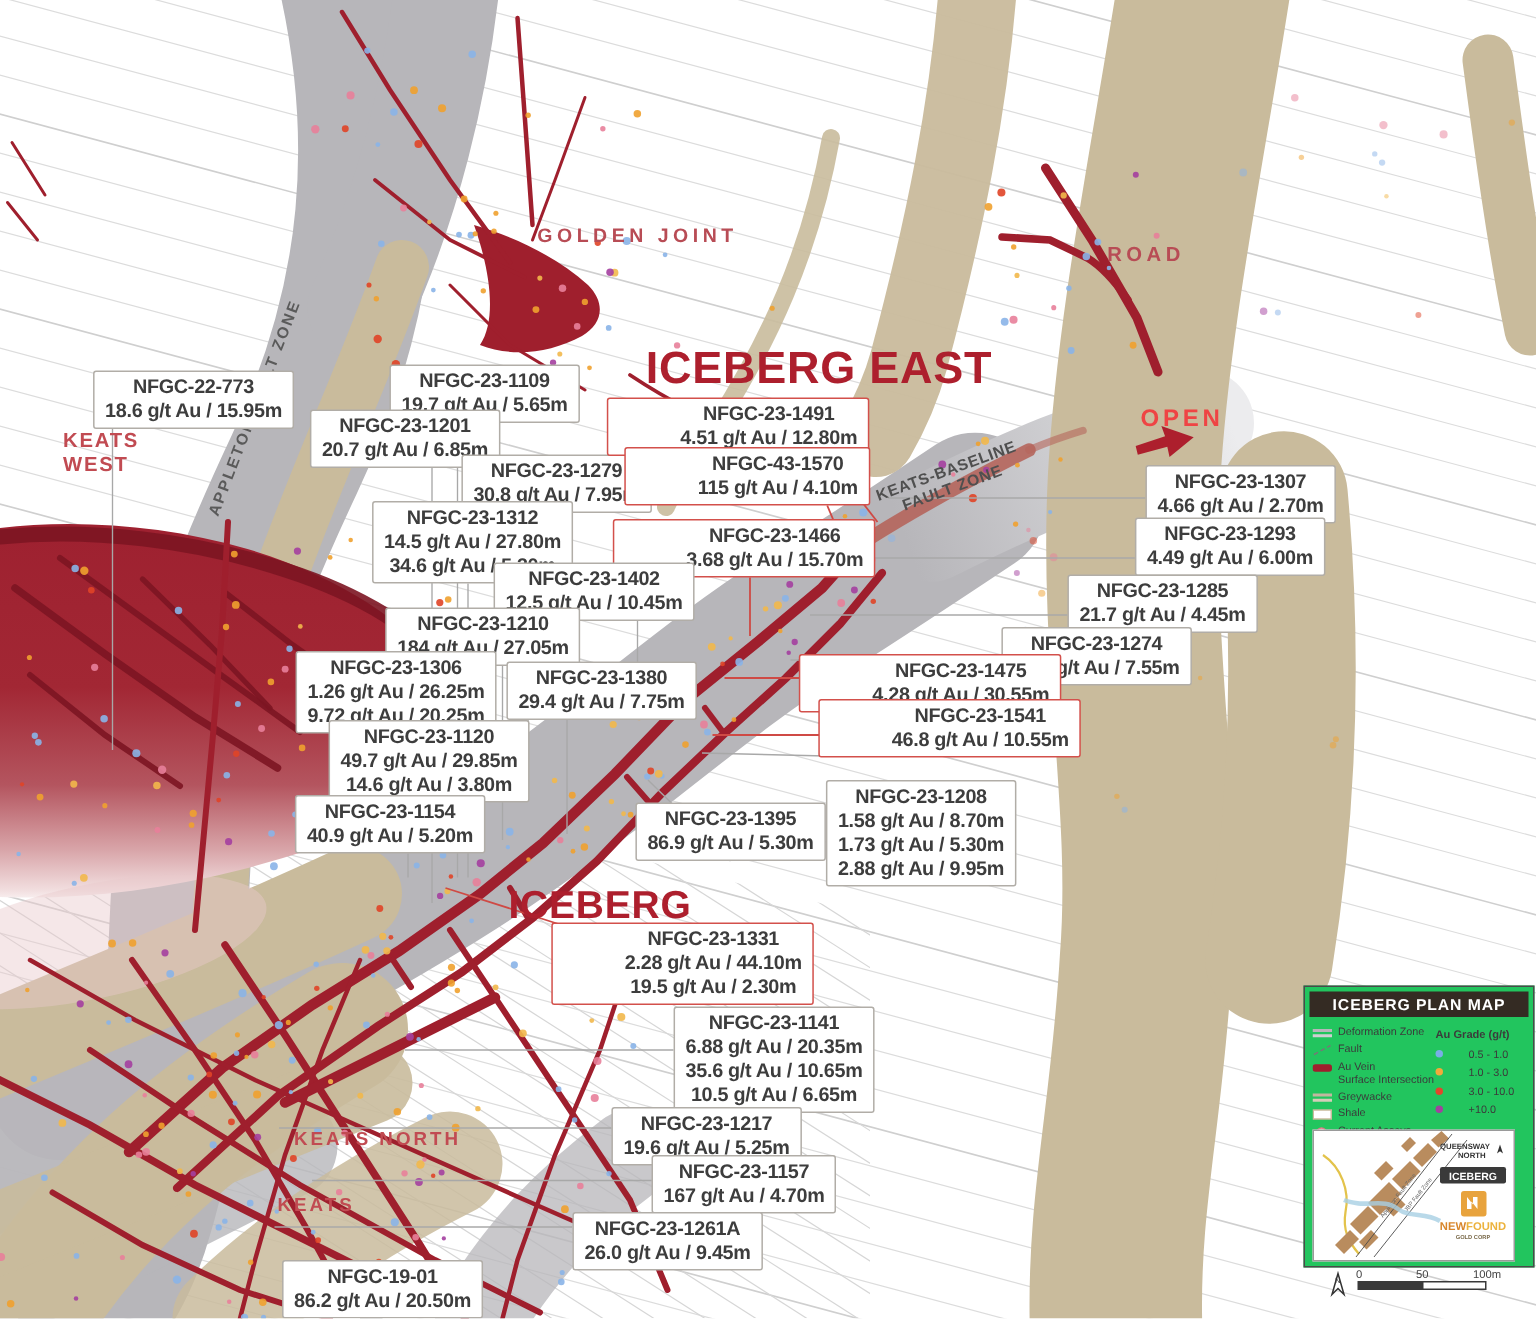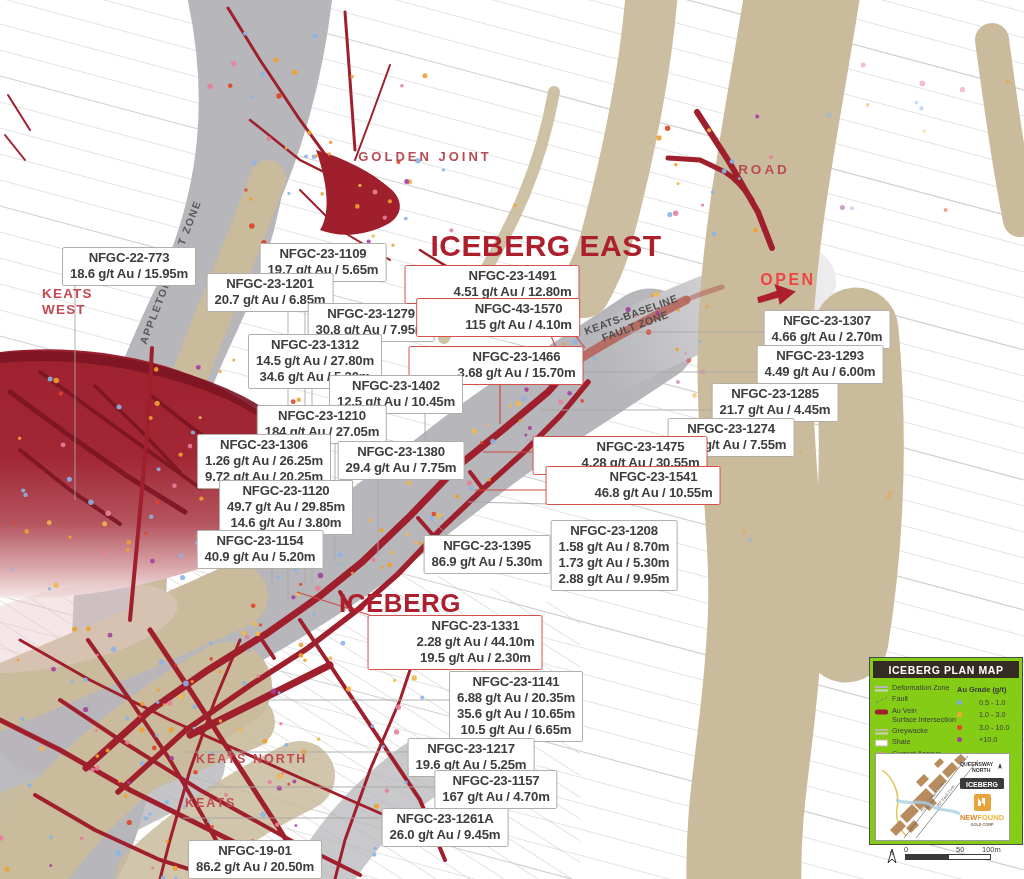--- a/index.html
+++ b/index.html
@@ -4,21 +4,21 @@
 <style>
   html,body{margin:0;padding:0;background:#fff;}
   .stage{position:relative;width:1024px;height:879px;background:#ffffff;overflow:hidden;
          font-family:"Liberation Sans",sans-serif;}
   #map-svg{position:absolute;left:0;top:0;}
   .lbl{position:absolute;transform:translateX(-50%);background:#fff;border:1px solid #b1ada7;
        border-radius:2px;padding:2px 7px 3px;text-align:center;font-size:13.2px;line-height:1.22;
        font-weight:700;color:#3d3d3d;white-space:nowrap;letter-spacing:-0.2px;z-index:5;}
   .lbl.hot{border:1.4px solid #d3504b;padding-left:48px;}
   .area{position:absolute;z-index:4;font-weight:600;}
-  .legend{position:absolute;left:869px;top:657px;width:154px;height:188px;background:#84cc16;
+  .legend{position:absolute;left:869px;top:657px;width:154px;height:188px;background:#22c55e;
           border:1.3px solid #4a4a4a;z-index:6;box-sizing:border-box;}
   .legend-title{margin:3px 3px 2px;background:#342b23;color:#fff;text-align:center;font-size:10.5px;
           font-weight:700;letter-spacing:.6px;padding:3px 0 2px;}
   .legend-body{display:flex;padding:1px 3px 0 5px;color:#3b3b3b;}
   .lcol{width:57%;} .rcol{width:43%;padding-top:1px;}
   .litem{display:flex;align-items:flex-start;gap:4px;margin:3px 0;font-size:7.2px;line-height:1.15;}
   .licon{flex:0 0 13px;margin-top:1px;}
   .gtitle{font-size:7.4px;font-weight:700;margin:3px 0 2px;}
   .gitem{display:flex;align-items:center;gap:17px;margin:3.5px 0;font-size:7.2px;}
   .gdot{width:5px;height:5px;border-radius:50%;}
@@ -791,18 +791,18 @@
       <text x="106" y="72" font-size="3.8" font-weight="bold" fill="#7a6a4a" text-anchor="middle">GOLD CORP</text>
     </svg>
   </div>
 
   <div class="scalebar">
     <svg width="18" height="22" style="position:absolute;left:0;top:2px">
       <path d="M8,2 L12,16 L8,12 L4,16 Z" fill="none" stroke="#333" stroke-width="1"></path>
       <text x="6" y="8" font-size="5" fill="#333">N</text>
     </svg>
     <span class="sb-num" style="left:20px">0</span>
-    <span class="sb-num" style="left:72px">50</span>
+    <span class="sb-num" style="left:60px">50</span>
     <span class="sb-num" style="left:98px">100m</span>
     <div class="sb-box" style="left:21px;width:43px;background:#3a3a3a;"></div>
     <div class="sb-box" style="left:64px;width:43px;background:#fff;border:1px solid #3a3a3a;"></div>
   </div>
 </div>
 
 </body></html>

